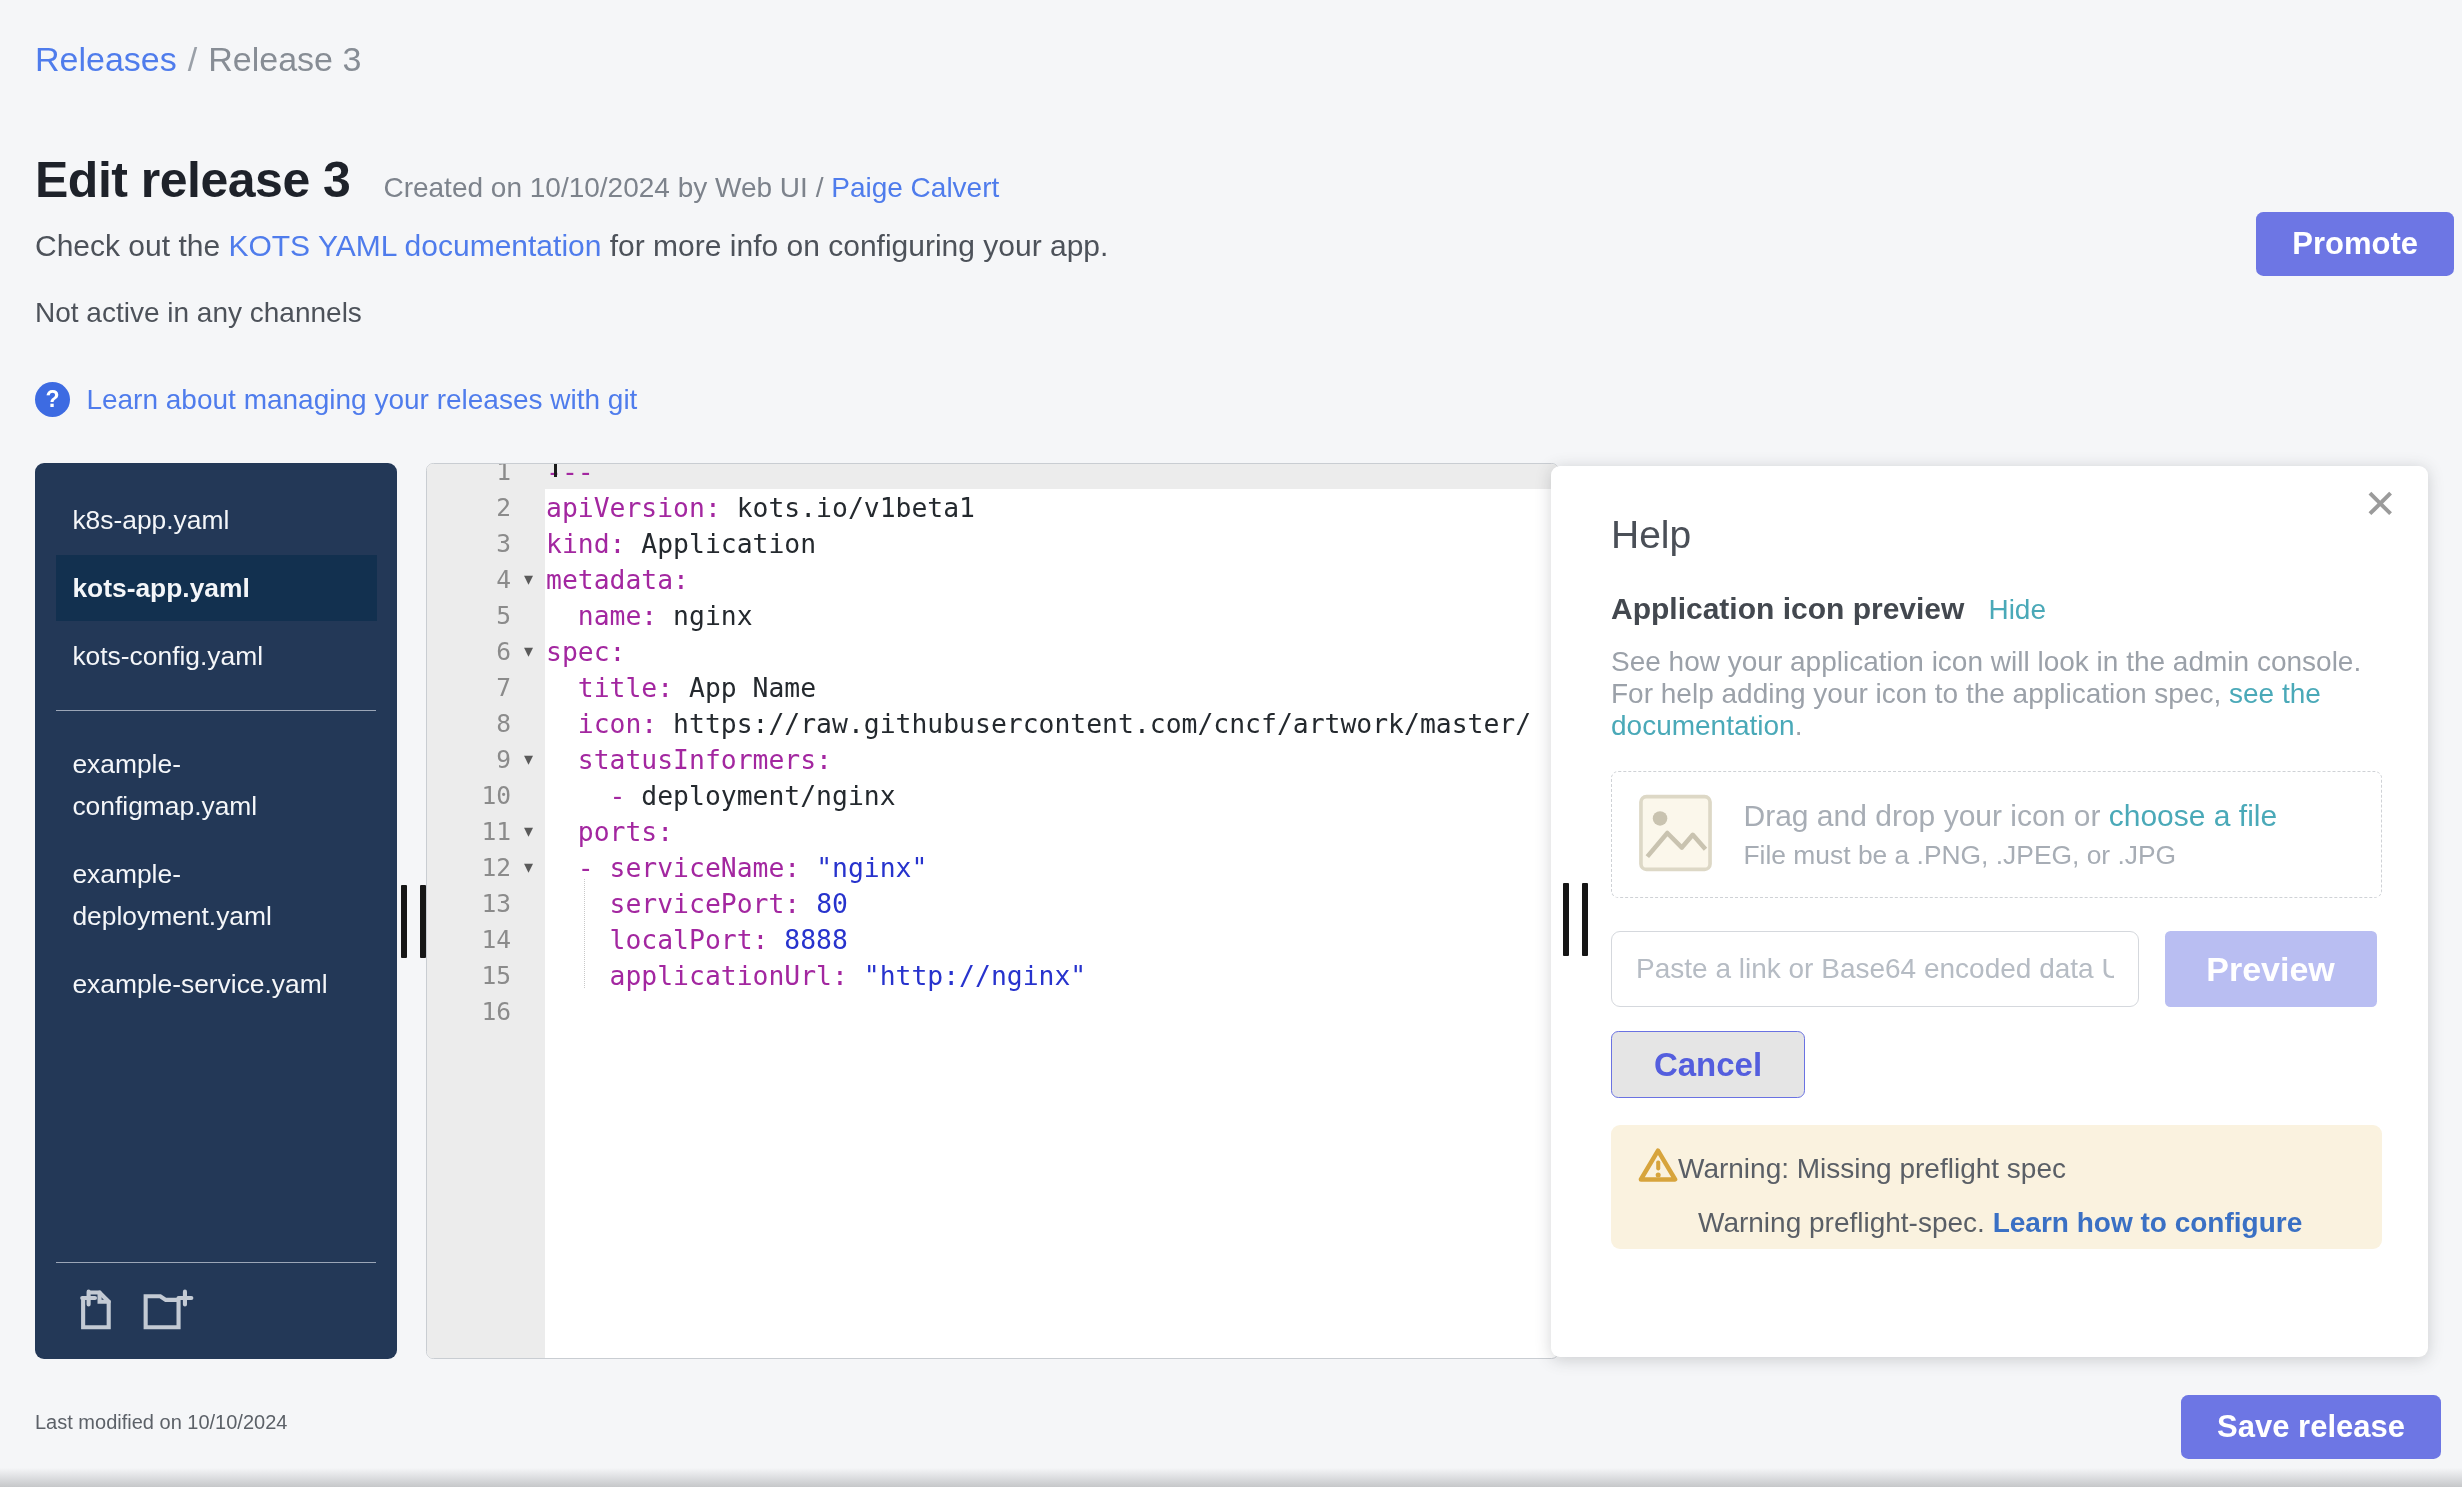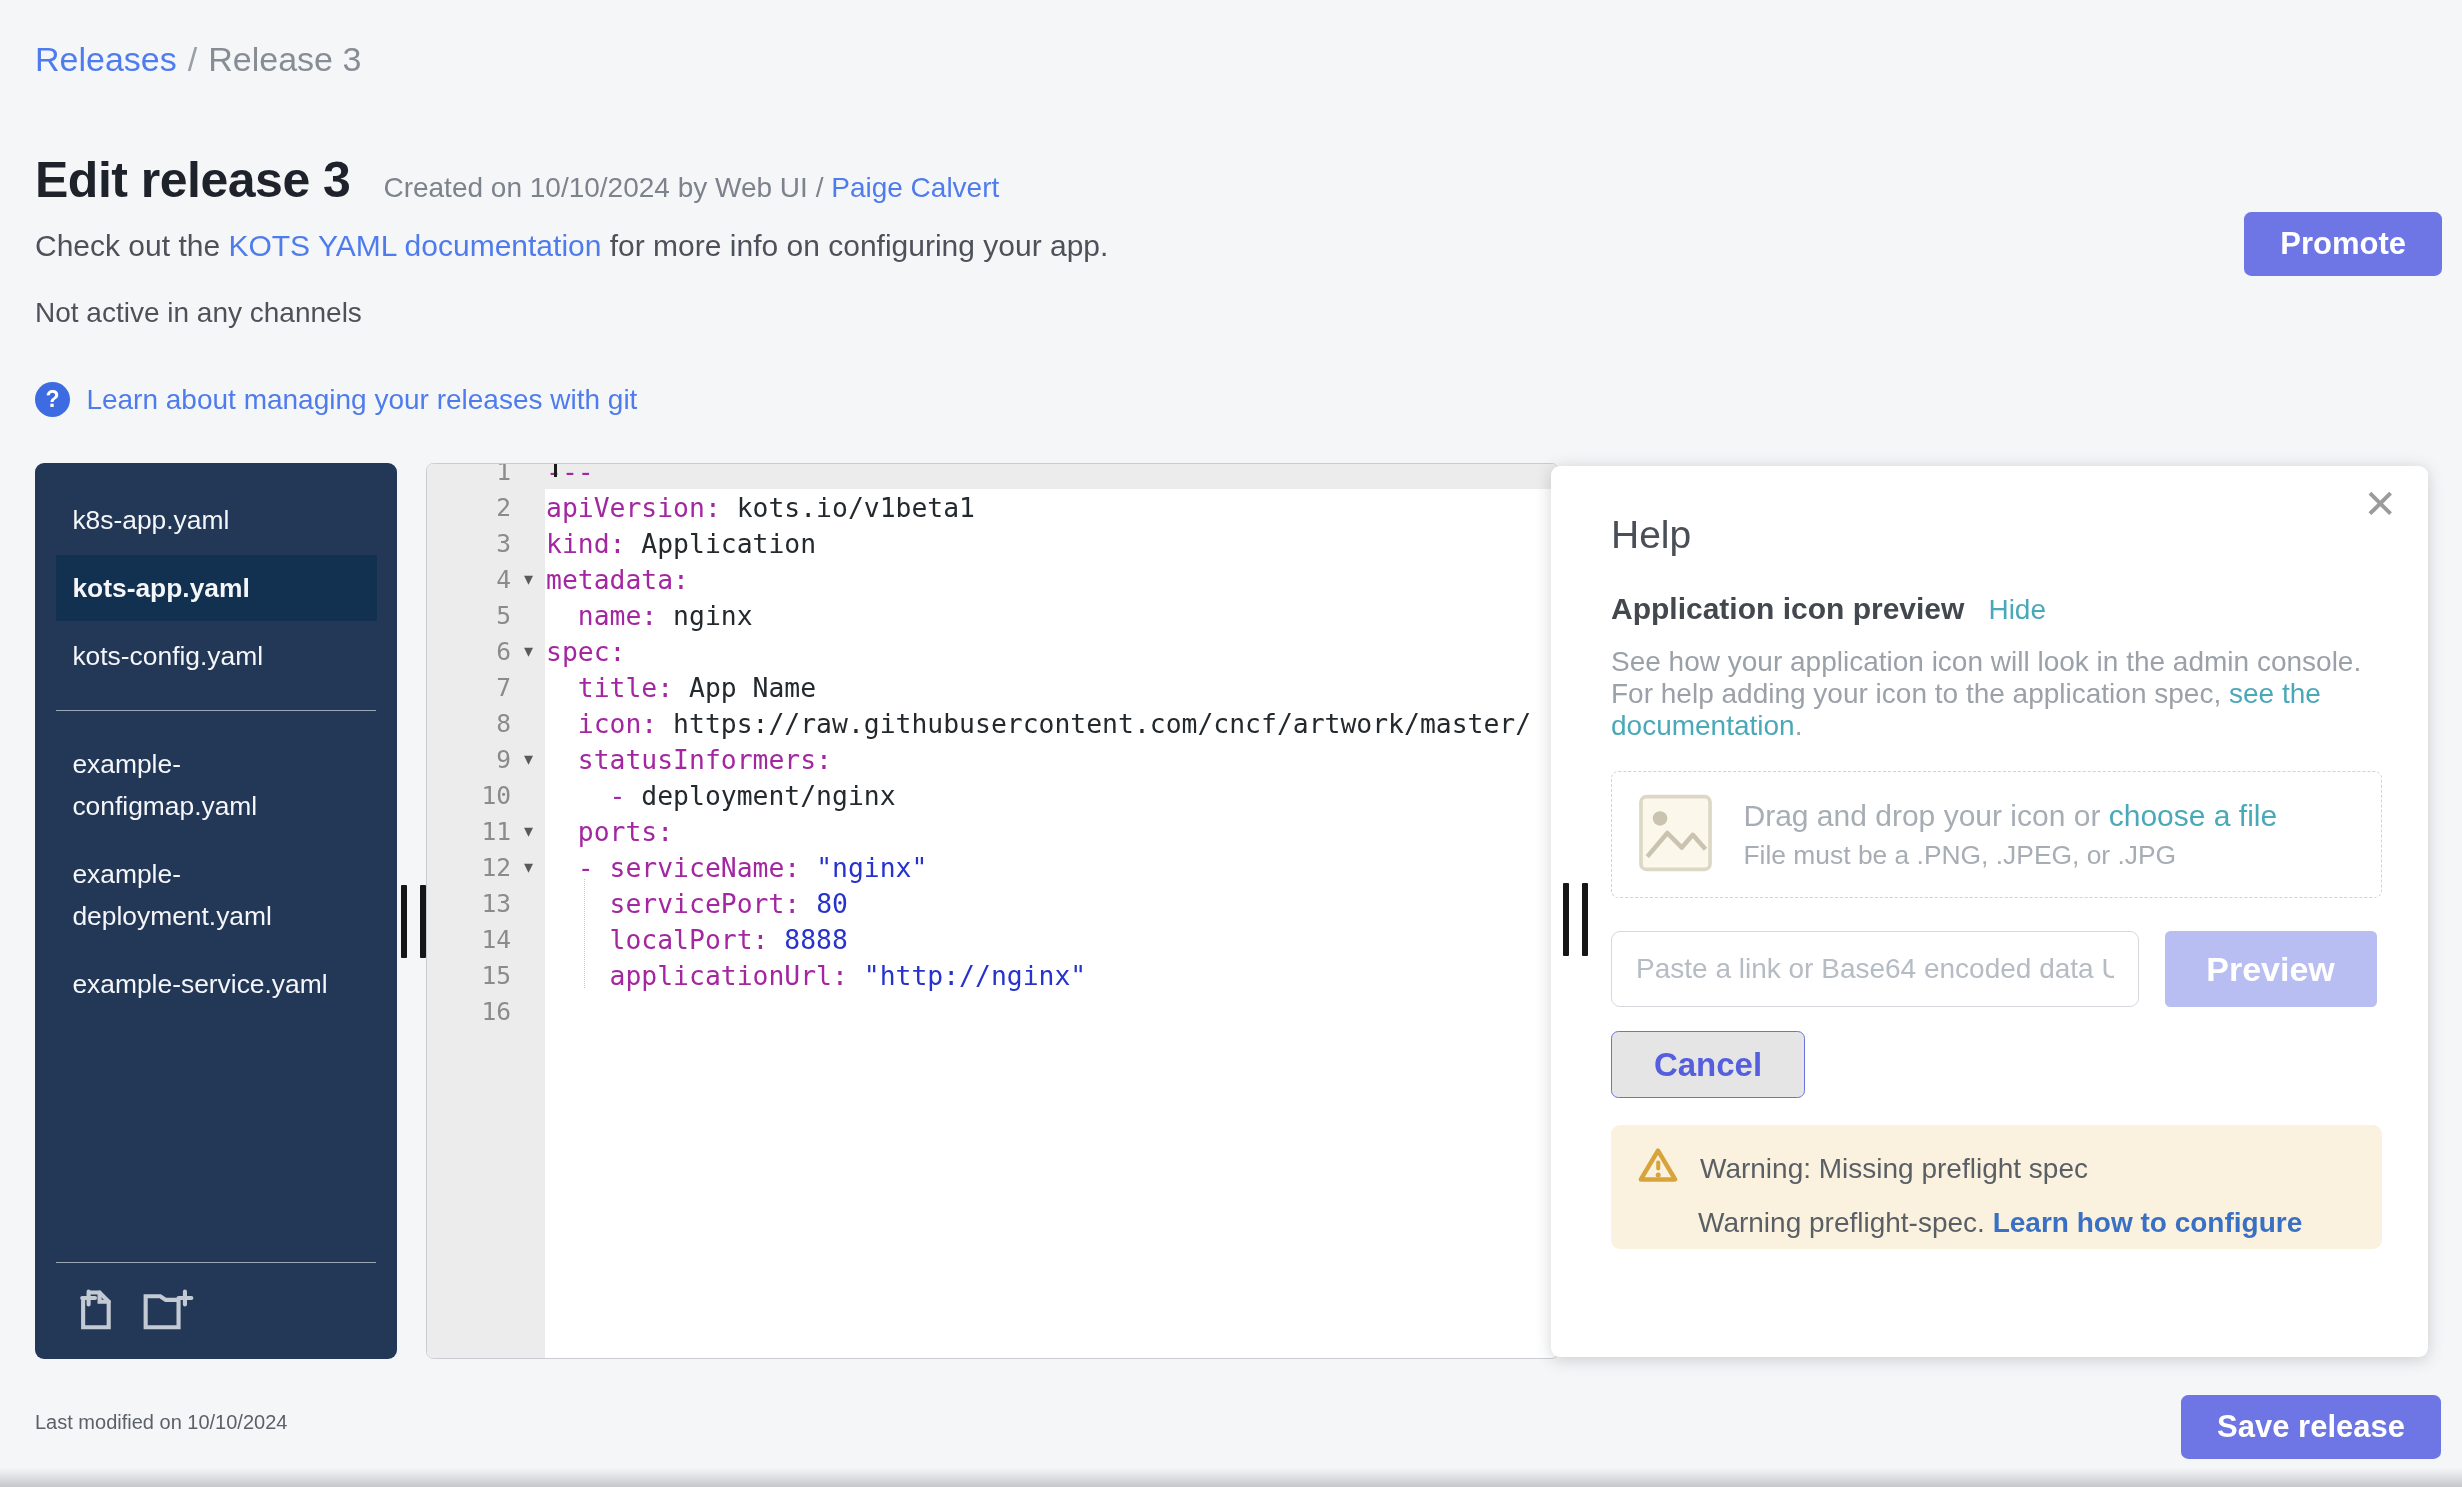--- a/index.html
+++ b/index.html
@@ -33,21 +33,21 @@
   .doc-line .inline-link{color:var(--link-blue);cursor:pointer;}
   .channel-status{left:35px;top:297px;font-size:28px;color:#4d525a;}
 
   .git-row{left:35px;top:382px;display:flex;align-items:center;gap:16.4px;cursor:pointer;}
   .q-icon{width:35px;height:35px;border-radius:50%;background:#3d6be2;color:#fff;
     display:flex;align-items:center;justify-content:center;font-size:23px;font-weight:700;}
   .git-link{font-size:28px;color:var(--link-blue);}
 
   .btn{border:none;border-radius:7.3px;background:var(--accent);color:#fff;
     font-family:inherit;font-weight:700;font-size:31px;height:64px;padding:0 36px;cursor:pointer;}
-  .promote-btn{right:20px;top:212px;}
+  .promote-btn{right:8px;top:212px;}
   .save-btn{right:21px;top:1395px;}
 
   
   .sidebar{left:35px;top:463px;width:362px;height:896px;background:var(--sidebar-navy);
     border-radius:9px;display:flex;flex-direction:column;padding:24px 21px 25.5px 21px;color:#f4f6f9;}
   .file-list{display:flex;flex-direction:column;}
   .file-item{font-size:26.4px;line-height:42px;padding:12px 16.4px;margin-bottom:1.8px;cursor:pointer;
     width:321px;overflow-wrap:break-word;max-width:321px;}
   .file-item .fname{display:inline-block;max-width:273px;overflow-wrap:break-word;}
   .file-item.selected{background:var(--sidebar-selected);font-weight:700;}
@@ -100,21 +100,21 @@
     font-size:28px;color:#3c4148;padding:0 24px;outline:none;background:#fff;}
   .icon-input::placeholder{color:#b6bcc4;}
   .preview-btn{width:212px;height:76px;border:none;border-radius:5.5px;background:var(--accent-disabled);
     color:#fff;font-family:inherit;font-weight:700;font-size:34px;cursor:default;}
 
   .cancel-btn{margin-top:24px;width:194px;height:67px;border-radius:7.3px;border:1.8px solid #6a72e2;
     background:#e5e5e5;color:#545ede;font-family:inherit;font-weight:700;font-size:33px;cursor:pointer;}
 
   .warning-box{margin-top:27px;background:var(--warning-bg);border-radius:9px;height:124px;
     padding:22px 27px;}
-  .warn-line1{display:flex;align-items:center;gap:22px;font-size:28px;color:#5a5f66;}
+  .warn-line1{display:flex;align-items:center;font-size:28px;color:#5a5f66;}
   .warn-line2{margin-left:60px;margin-top:16.4px;font-size:28px;color:#5a5f66;white-space:nowrap;}
   .warn-line2 .wlink{color:var(--warning-link);font-weight:700;cursor:pointer;}
 
   
   .footer-text{left:35px;top:1411px;font-size:20px;color:#5c6168;}
   .bottom-shade{left:0;right:0;bottom:0;height:20px;
     background:linear-gradient(to bottom,rgba(110,112,116,0),rgba(80,82,86,.30));}
 </style>
 </head>
 <body>

